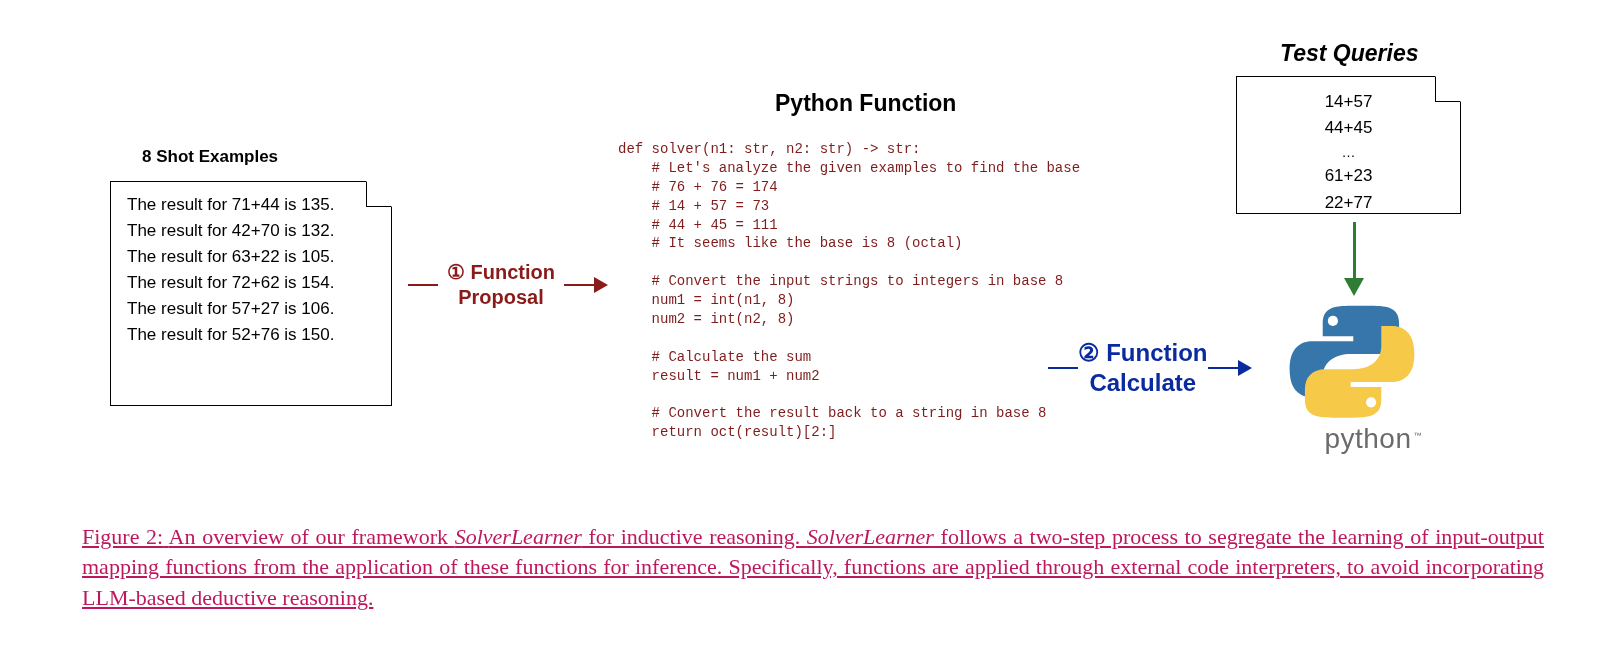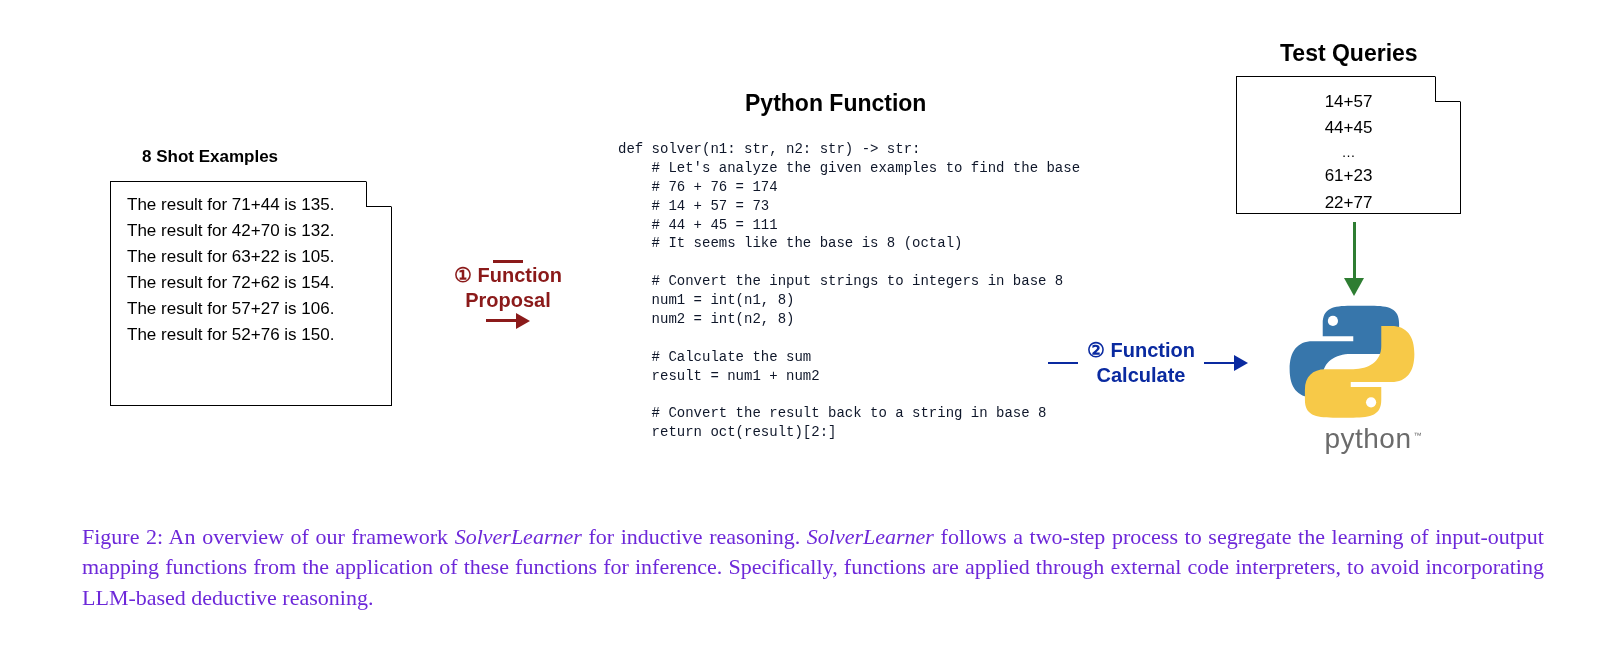--- a/index.html
+++ b/index.html
@@ -16,22 +16,22 @@
       width: 100%;
       height: 100%;
     }
     .title {
       position: absolute;
       font-weight: 700;
       font-family: Arial, Helvetica, sans-serif;
       color: #000;
     }
     .title.shot   { left: 142px; top: 147px; font-size: 17px; }
-    .title.pyfun  { left: 745px; top: 90px;  font-size: 23px; }
-    .title.tq     { left: 1280px; top: 40px; font-size: 23px; }
+    .title.pyfun  { left: 775px; top: 90px;  font-size: 23px; }
+    .title.tq     { left: 1280px; top: 40px; font-size: 23px; font-style: italic; }
 
     .paper {
       position: absolute;
       background: #fff;
       border: 1px solid #000;
     }
     .paper .fold {
       position: absolute;
       top: -1px; right: -1px;
       width: 26px; height: 26px;
@@ -78,30 +78,29 @@
     .tq-paper .dots { font-size: 14px; }
 
     .code {
       position: absolute;
       left: 618px; top: 140px;
       width: 510px;
       font-family: "Courier New", Courier, monospace;
       font-size: 14px;
       line-height: 1.35;
       white-space: pre;
-      color: #0f172a;
+      color: #7f1d1d;
     }
     .func-prop-row {
       position: absolute;
       left: 408px; top: 260px;
       display: flex;
       align-items: center;
       width: 200px;
       justify-content: space-between;
-      flex-direction: column;
     }
     .seg { display: flex; align-items: center; }
     .seg .bar { width: 30px; height: 2.5px; background: #8b1a1a; }
     .seg .head {
       width: 0; height: 0;
       border-left: 14px solid #8b1a1a;
       border-top: 8px solid transparent;
       border-bottom: 8px solid transparent;
     }
     .func-prop-text {
@@ -118,21 +117,21 @@
       position: absolute;
       left: 1048px; top: 338px;
       display: flex;
       align-items: center;
       width: 200px;
       justify-content: space-between;
     }
     .func-exec-text {
       font-family: Arial, Helvetica, sans-serif;
       font-weight: 700;
-      font-size: 20px;
+      font-size: 24px;
       color: #0a2aa0;
       text-align: center;
       line-height: 1.25;
       white-space: nowrap;
     }
     .seg2 .bar { width: 30px; height: 2.5px; background: #0a2aa0; }
     .seg2 .head {
       width: 0; height: 0;
       border-left: 14px solid #0a2aa0;
       border-top: 8px solid transparent;
@@ -178,22 +177,23 @@
       margin-left: 2px;
     }
 
     .caption {
       position: absolute;
       left: 82px; right: 56px;
       top: 522px;
       font-family: "Times New Roman", Times, serif;
       font-size: 22px;
       line-height: 1.38;
-      color: #6d28d9;
+      color: #be185d;
       text-align: justify;
+      text-decoration: underline;
     }
     .caption .fignum { font-size: 22px; }
     .caption em { font-style: italic; }
   </style>
 </head>
 <body>
 
 <div class="canvas">
 
   <div class="title shot">8 Shot Examples</div>

